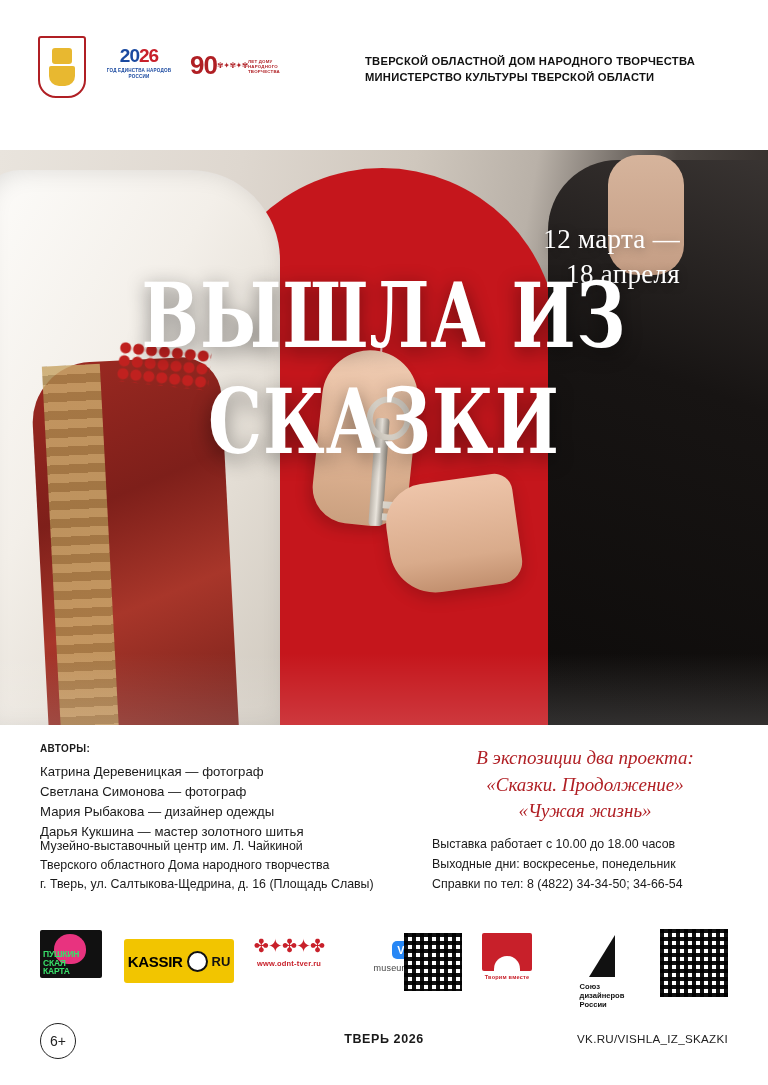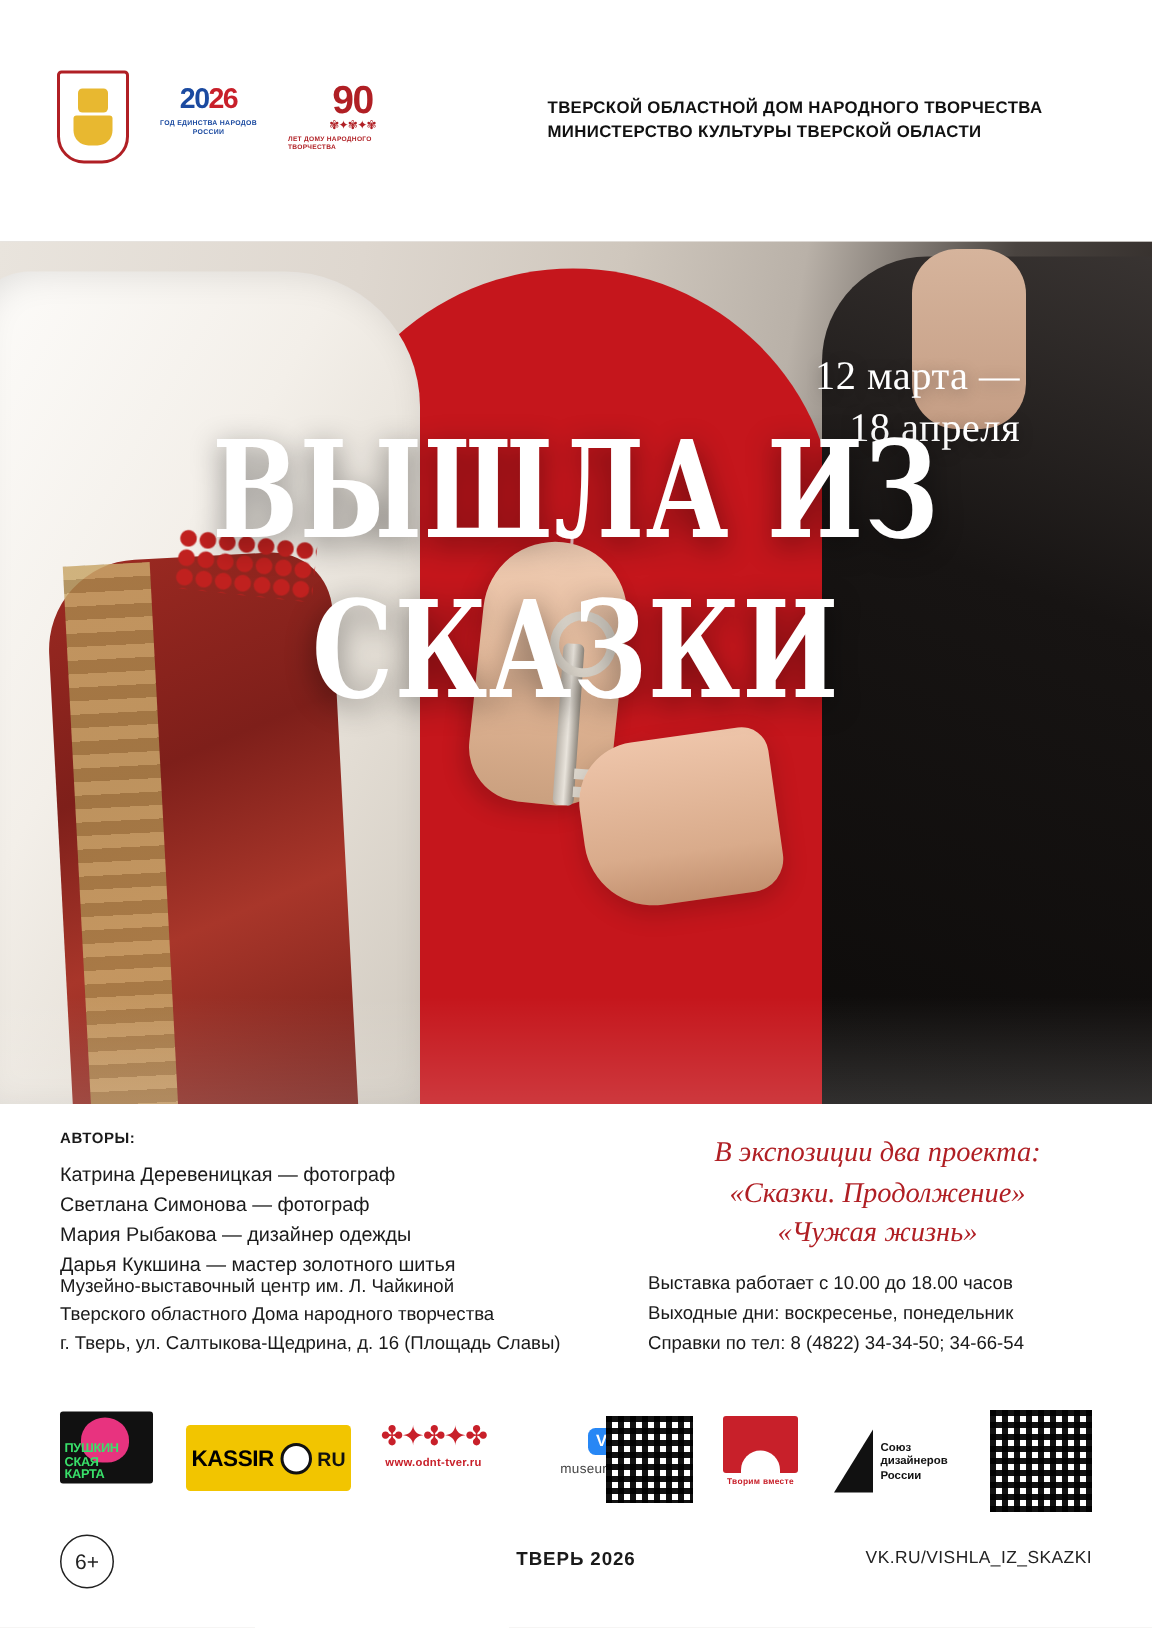--- a/index.html
+++ b/index.html
@@ -12,21 +12,20 @@
     height: 1085px;
     position: relative;
     font-family: "Liberation Sans", sans-serif;
     color: #1a1a1a;
     overflow: hidden;
   }
   .poster {
     position: absolute;
     inset: 0;
     background: #ffffff;
-    margin-top: 11px;
   }
 
   
   .header {
     position: absolute;
     top: 0; left: 0; right: 0;
     height: 150px;
   }
   .logos {
     position: absolute;
@@ -86,21 +85,20 @@
     font-weight: 700;
     line-height: 1.25;
     margin-top: 3px;
     text-transform: uppercase;
     letter-spacing: .2px;
   }
   .logo-90 {
     width: 86px; height: 58px;
     position: relative;
     display: flex;
-    flex-direction: column;
     align-items: center;
     justify-content: center;
     color: #b01f24;
   }
   .logo-90 .num {
     font-size: 26px;
     font-weight: 700;
     line-height: 1;
     letter-spacing: -1px;
   }
@@ -460,21 +458,21 @@
     width: 26px; height: 15px;
     background: #fff;
     border-radius: 13px 13px 0 0;
   }
   .p-theatre .cap { font-size: 5.6px; color:#c8202a; font-weight:700; margin-top:3px; letter-spacing:.2px; white-space: pre-line;}
   
   .p-union {
     left: 556px; top: 10px;
     width: 92px; height: 56px;
     position: absolute;
-    display:flex; align-items:center; gap:5px;
+    display:flex; align-items:center; gap:5px;flex-direction:column;
   }
   .p-union .tri {
     width: 0; height: 0;
     border-left: 26px solid transparent;
     border-bottom: 42px solid #111;
   }
   .p-union .tx { font-size: 7.6px; font-weight:700; color:#111; line-height:1.2; white-space: pre-line;}
   
   .p-qr2 {
     right: 40px; top: 4px;

